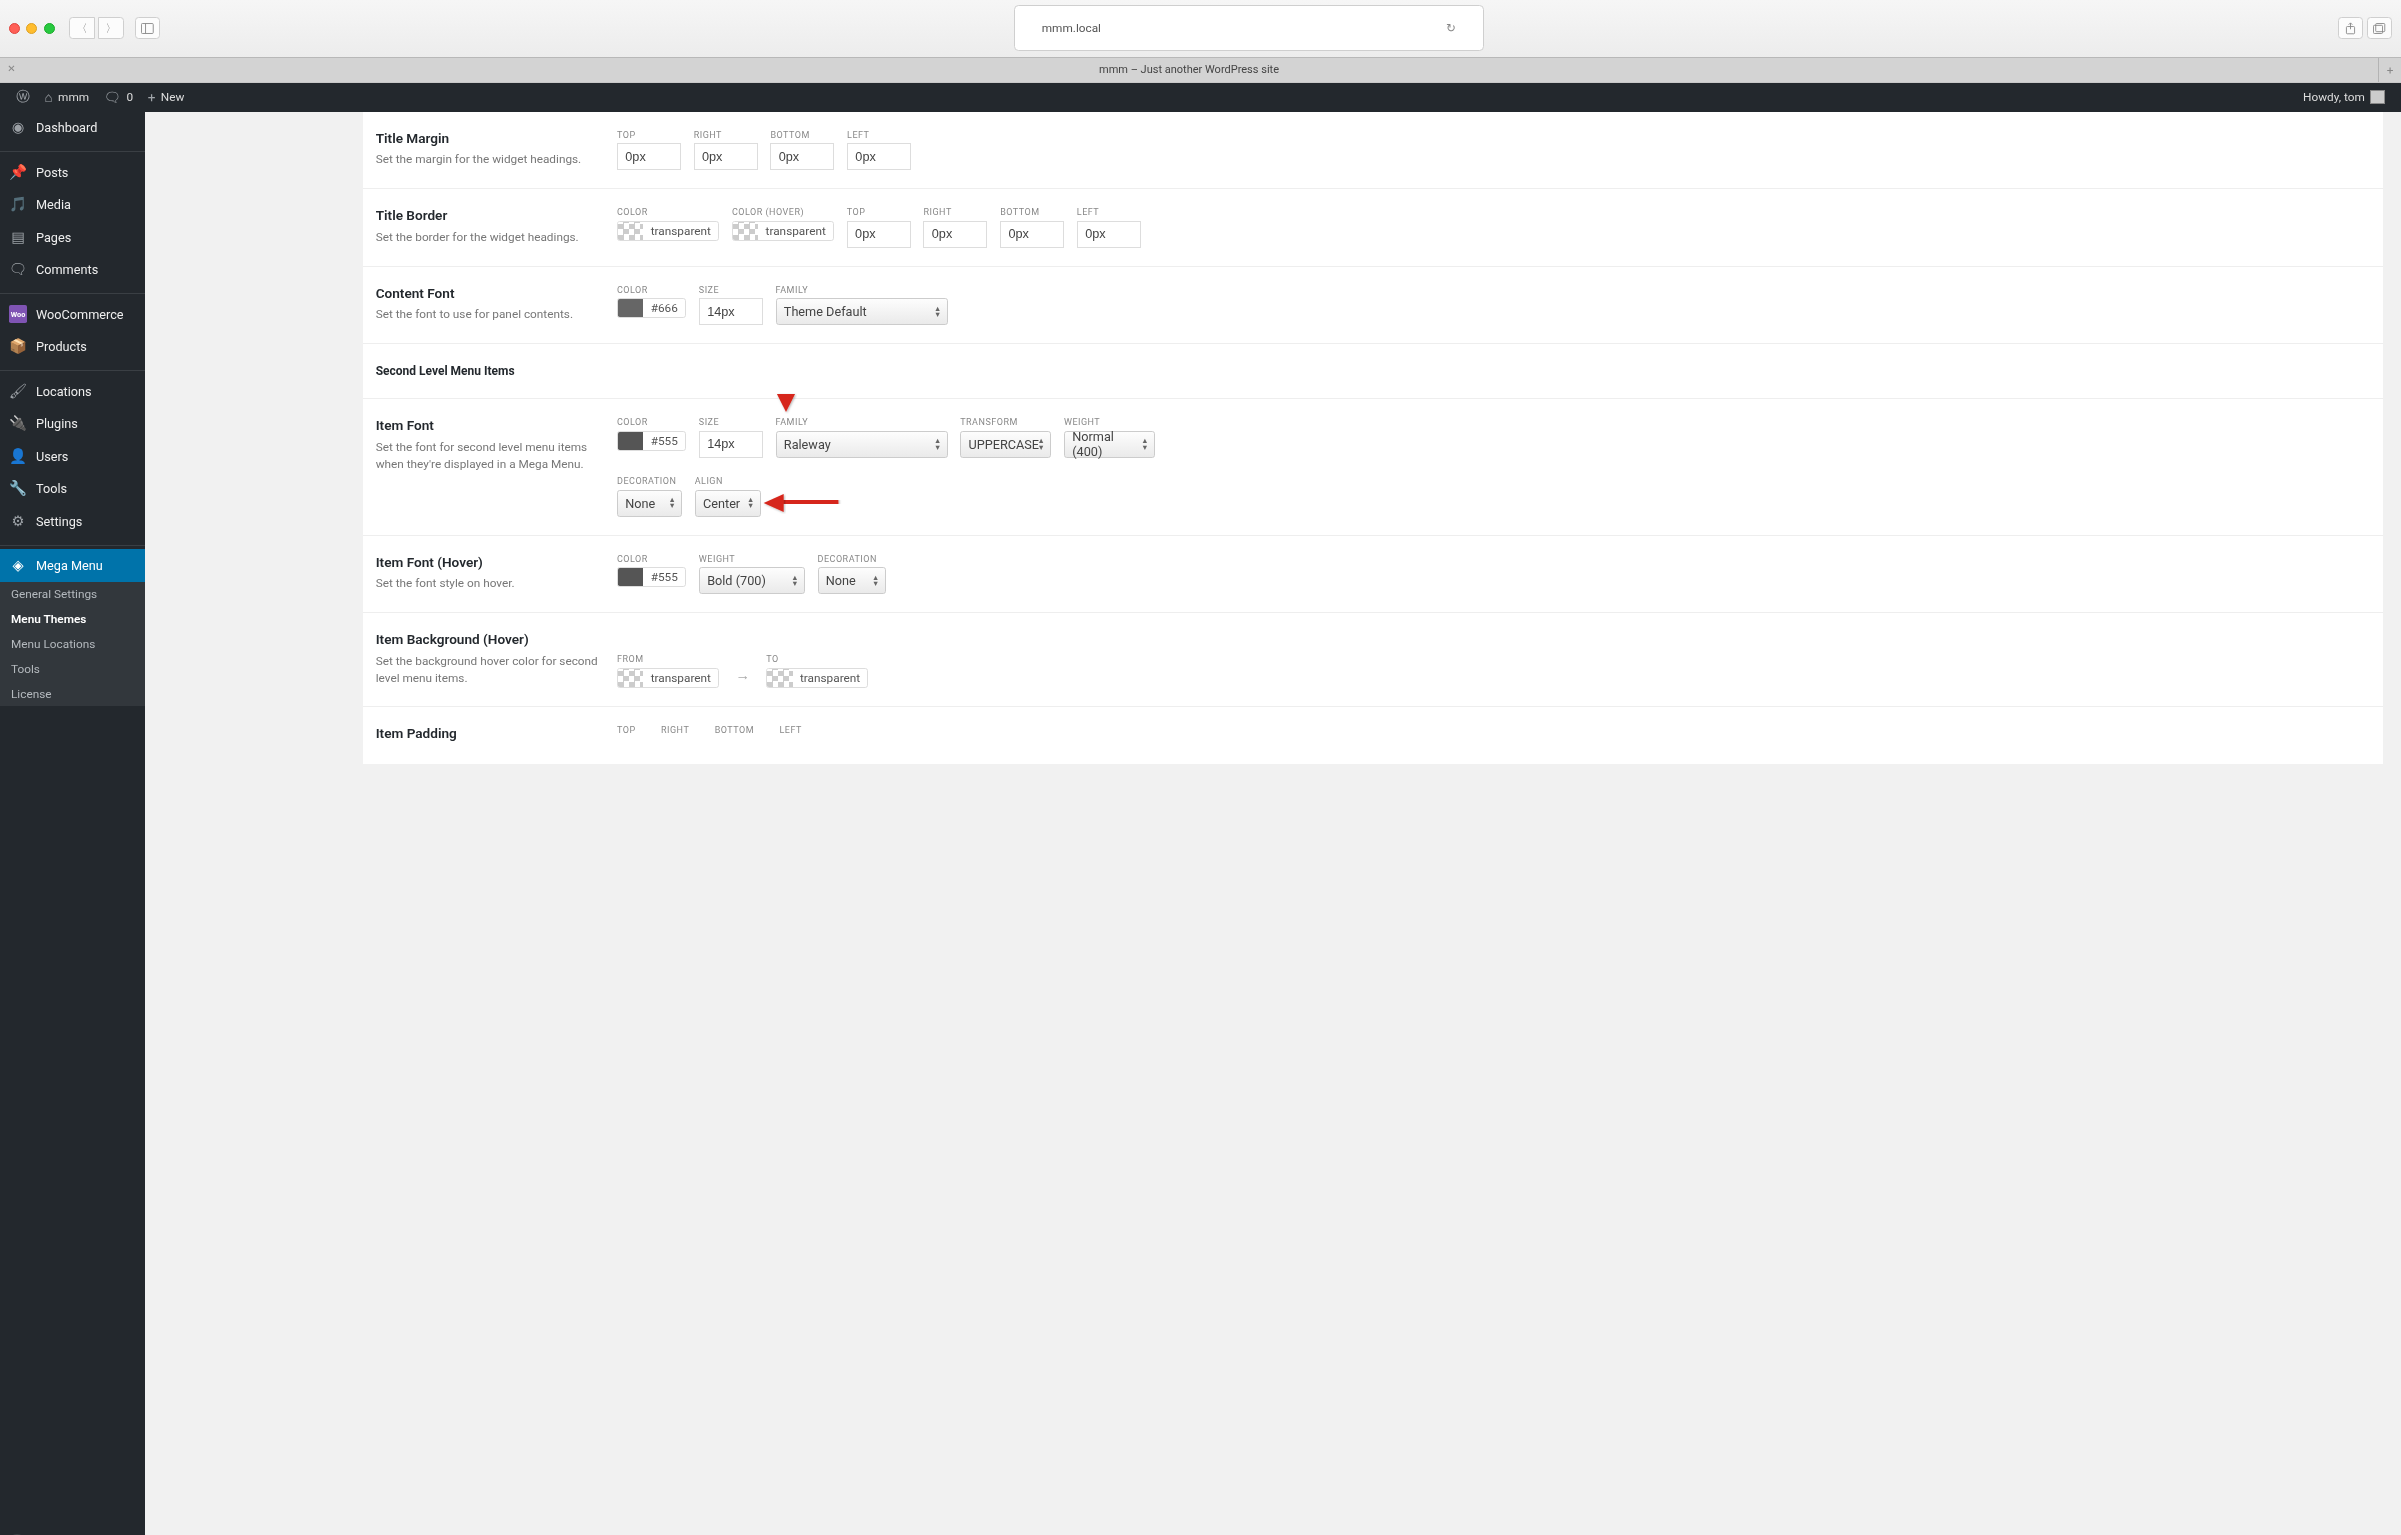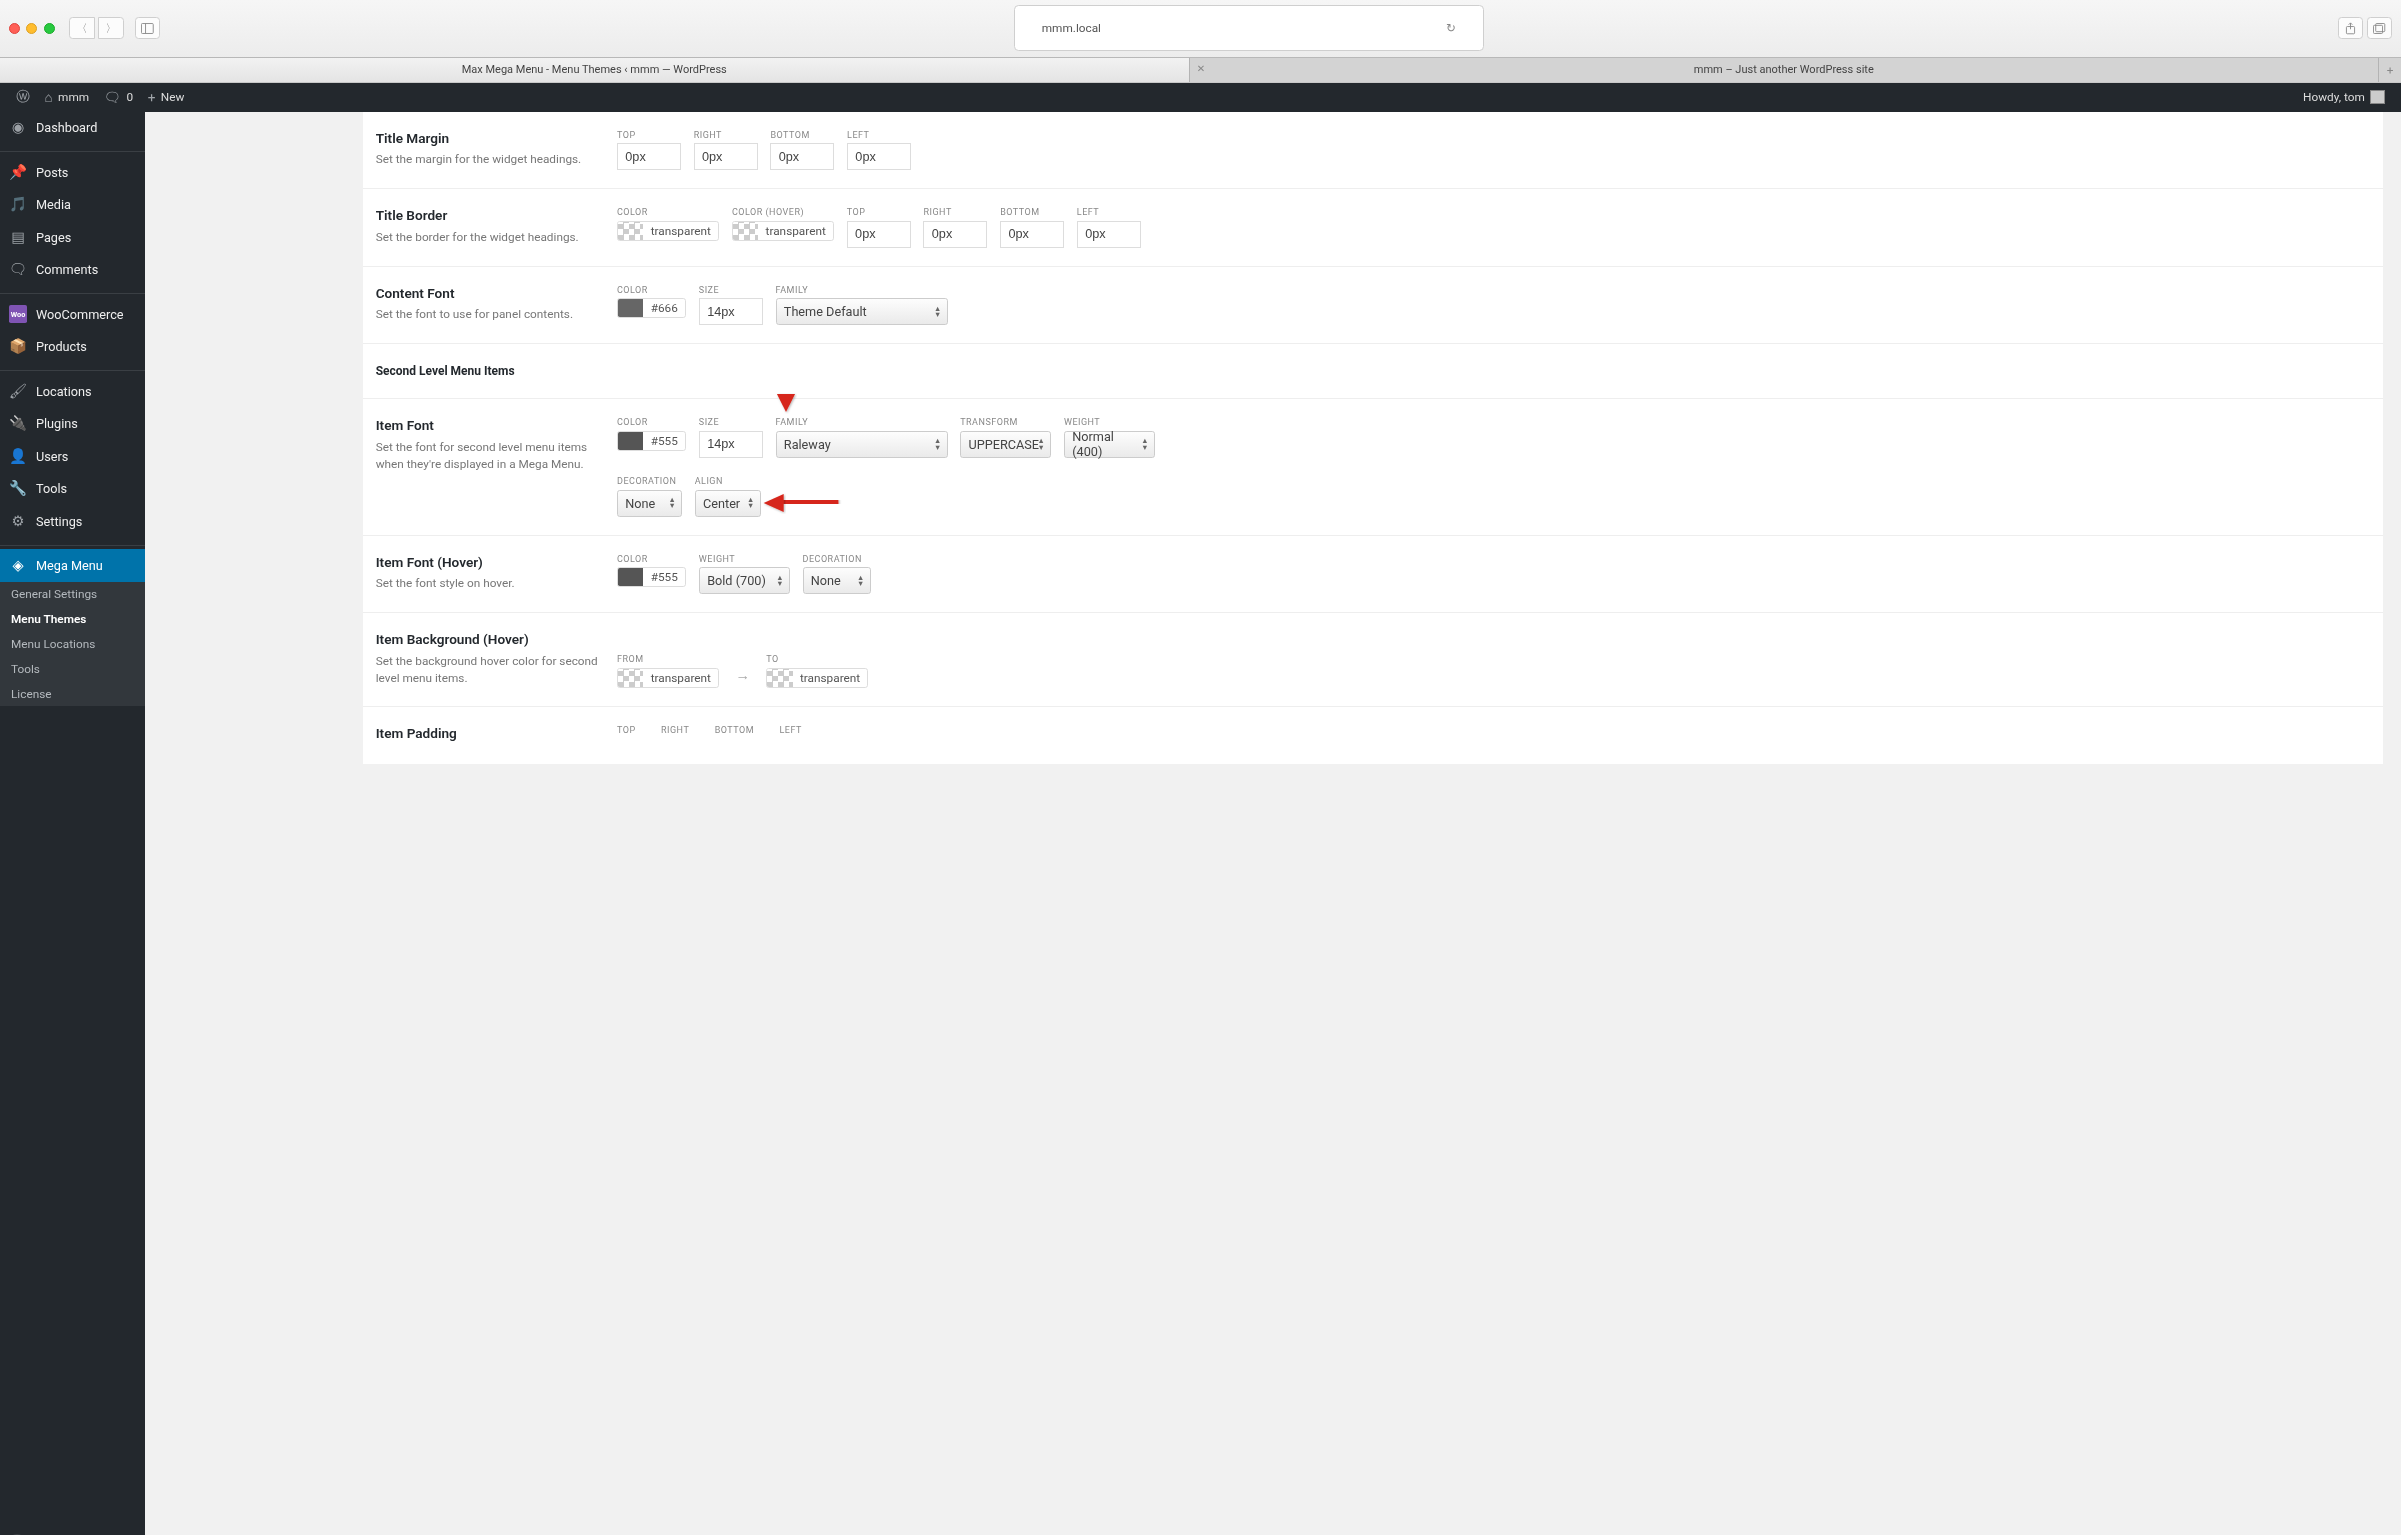--- a/index.html
+++ b/index.html
@@ -112,23 +112,20 @@
       </div>
       <div class="nav-btn">
         <svg width="12.7" height="11" viewBox="0 0 14 12">
             <rect x="0.5" y="2.5" width="10" height="9" fill="none" stroke="#888" rx="1"></rect>
             <rect x="3" y="0.5" width="10" height="9" fill="none" stroke="#888" rx="1"></rect>
           </svg>
       </div>
     </div>
   </div>
   <div class="tabbar">
-    <div class="tab active">
-      <span>Max Mega Menu - Menu Themes ‹ mmm — WordPress</span>
-    </div>
     <div class="tab">
       <span class="close">✕</span>
       <span>mmm – Just another WordPress site</span>
     </div>
     <div class="plus">+</div>
   </div>
 </div>
 
 <div class="wp-adminbar">
   <div class="ab-item">
@@ -407,21 +404,21 @@
         <div class="fields-col">
           <div class="field">
               <span class="field-label">COLOR</span>
               <div class="color-chip">
                 <span class="sw sw-555"></span>
                 <span class="txt">#555</span>
               </div>
             </div>
           <div class="field">
               <span class="field-label">WEIGHT</span>
-              <div class="select" style="width:91px;">
+              <div class="select" style="width:106px;">
                 <span>Bold (700)</span>
                 <span class="arrows">▲<br>▼</span>
               </div>
             </div>
           <div class="field">
               <span class="field-label">DECORATION</span>
               <div class="select" style="width:68px;">
                 <span>None</span>
                 <span class="arrows">▲<br>▼</span>
               </div>

